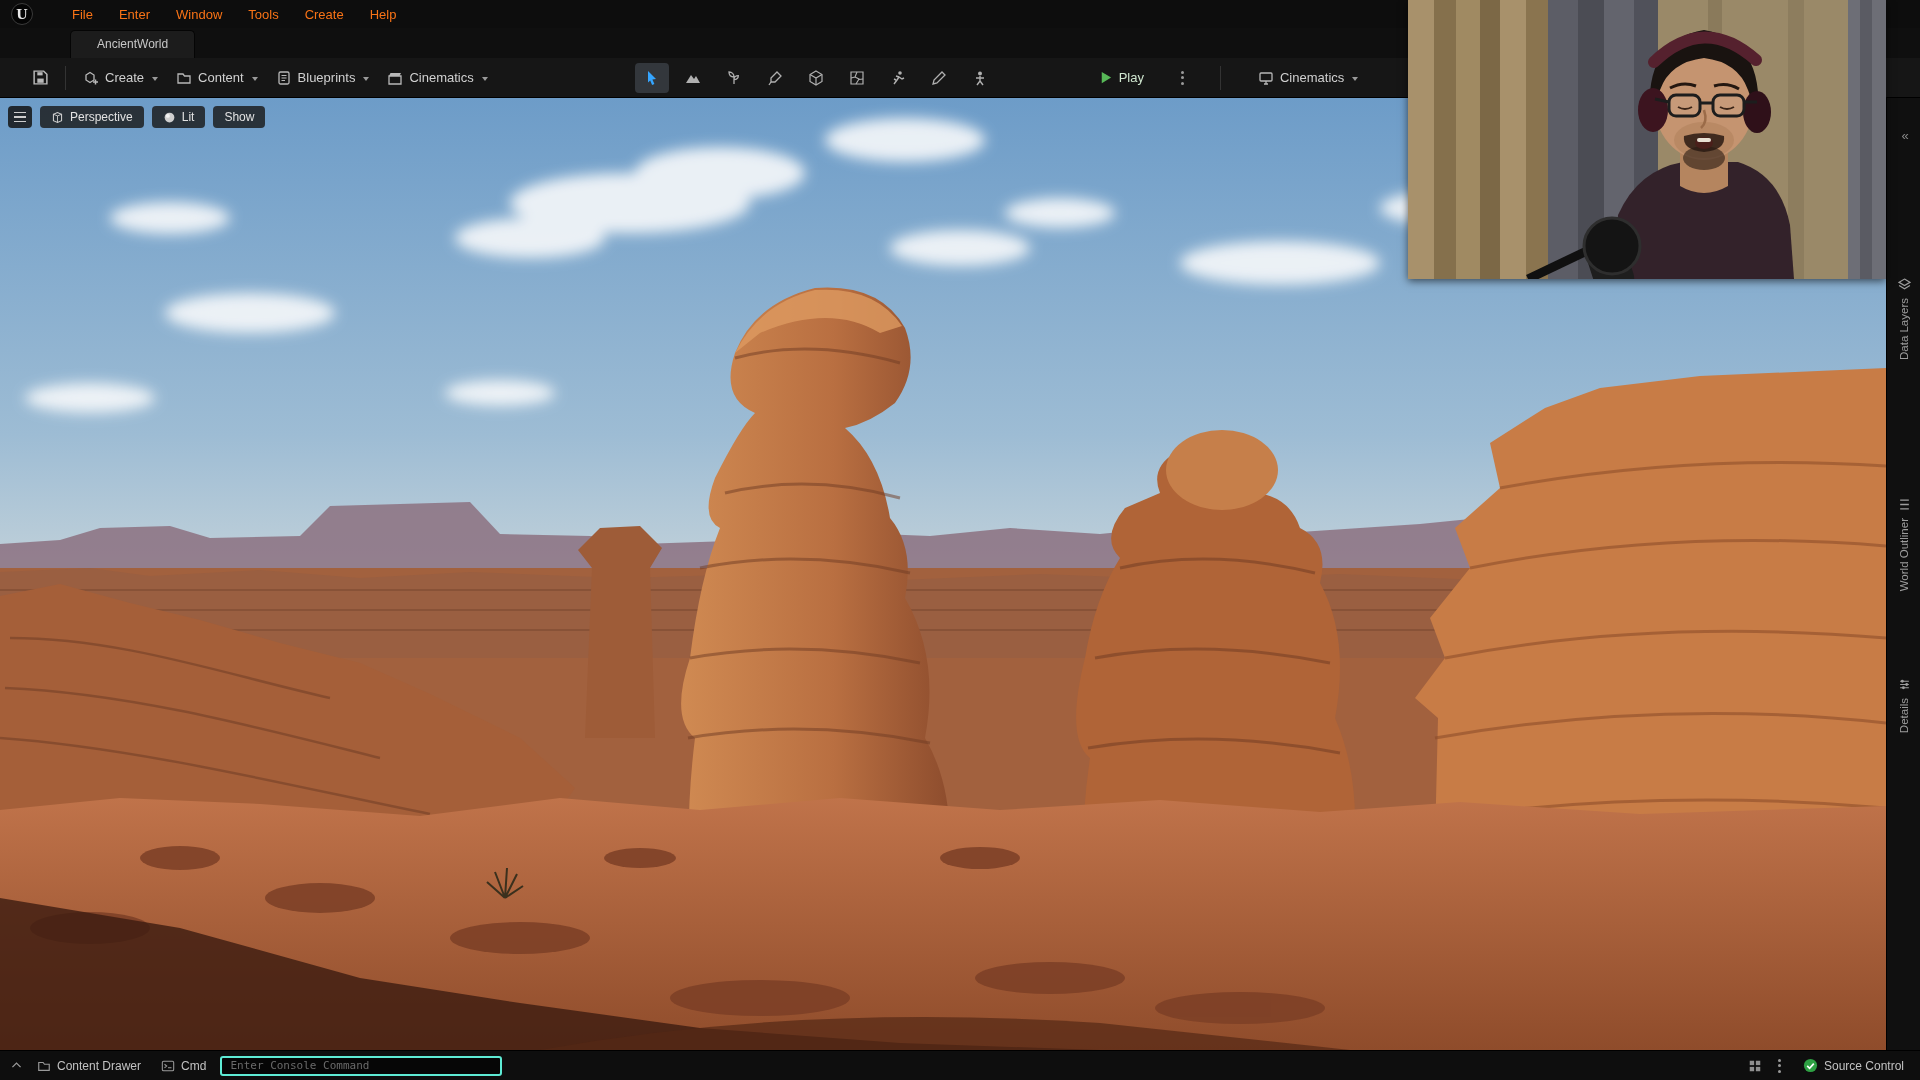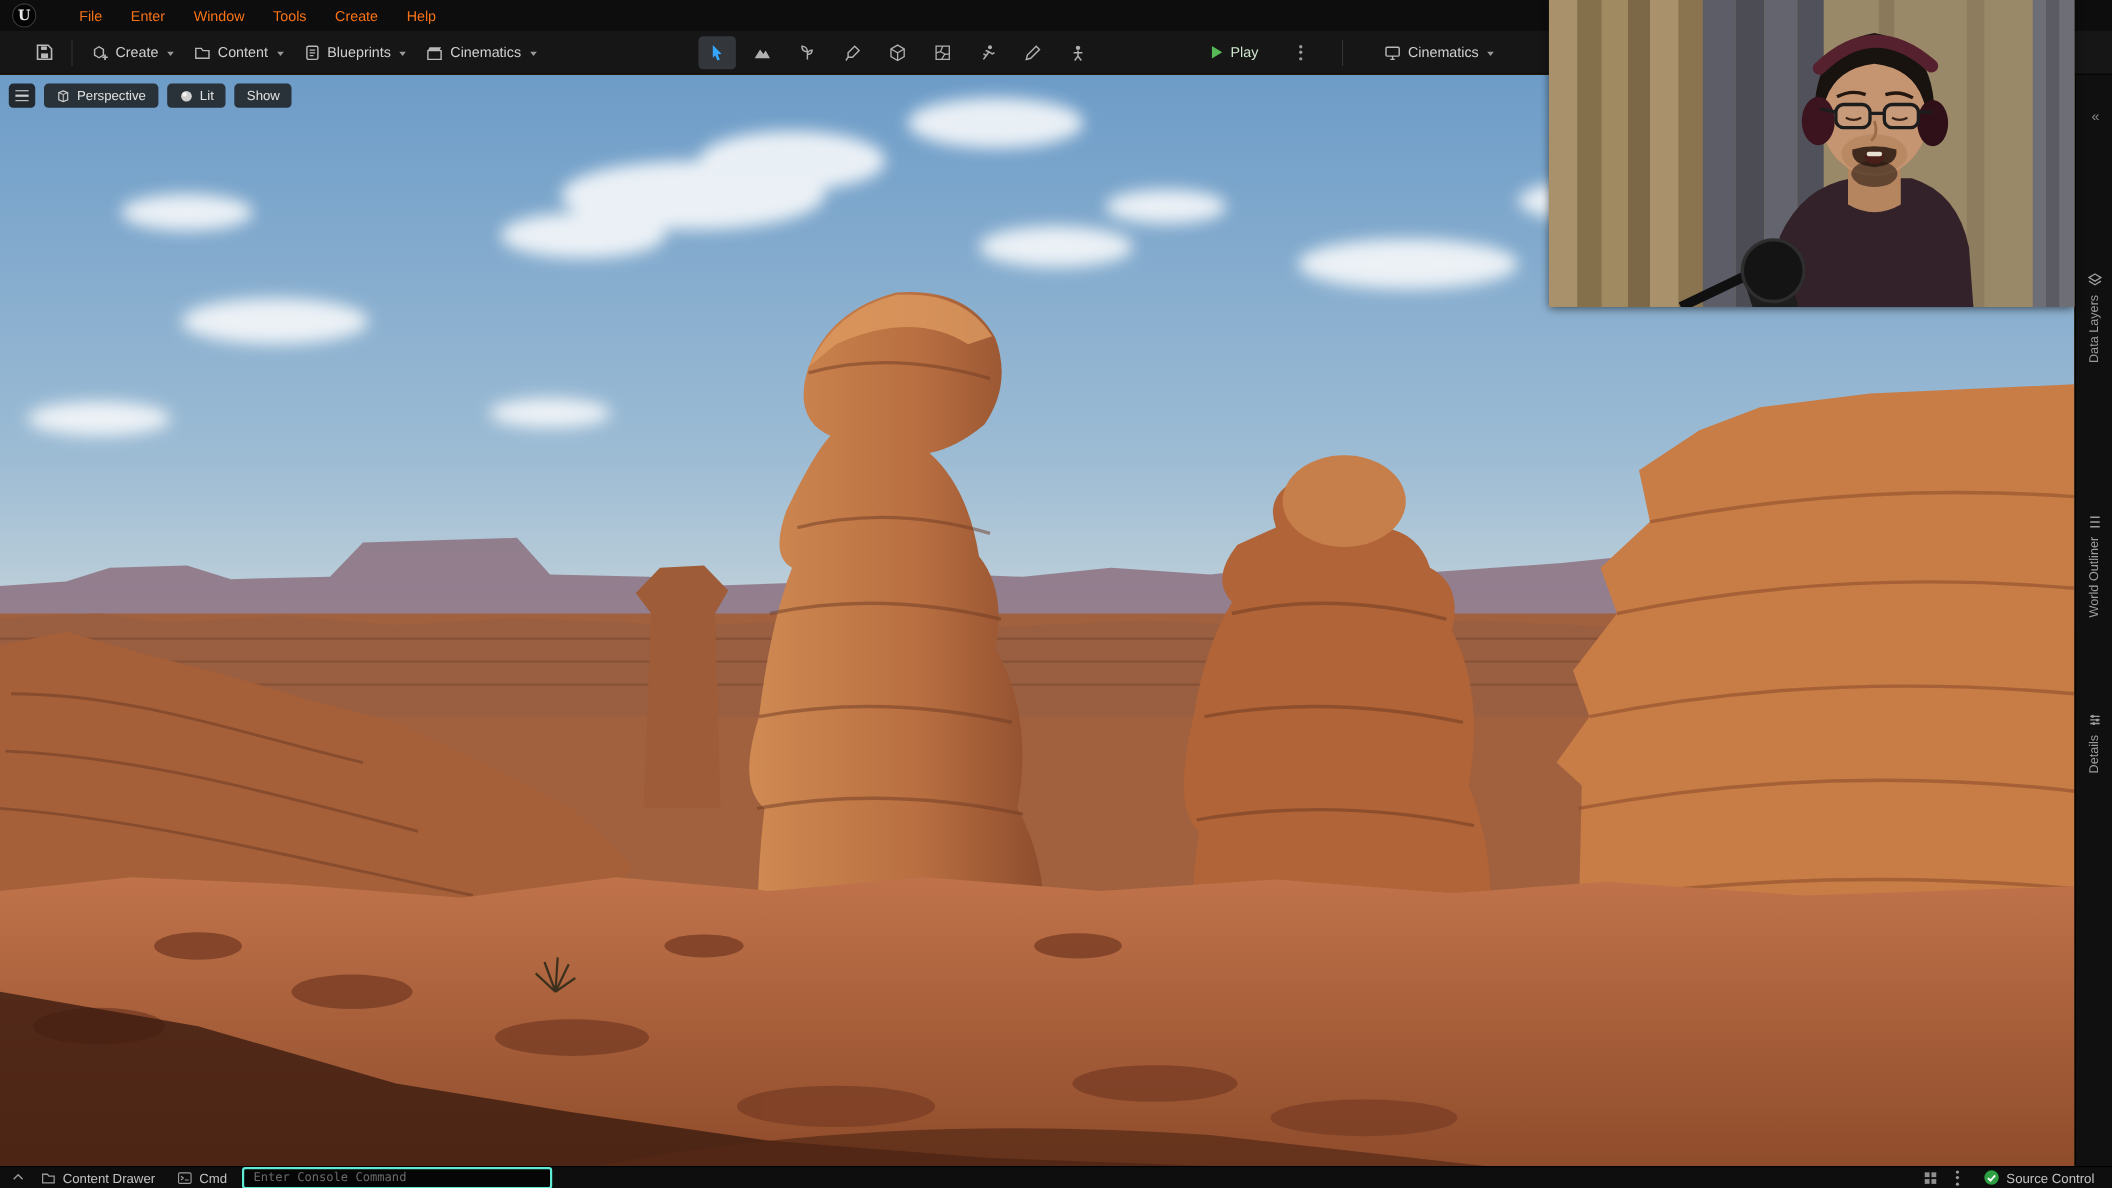--- a/index.html
+++ b/index.html
@@ -30,36 +30,36 @@
   .mode-tile.active { background:#33373c; }
   .play-cluster { display:flex; align-items:center; margin-left:92px; gap:20px; }
   .play-label { color:#cfe6cf; }
   .dots-v { display:flex; flex-direction:column; gap:2.5px; padding:6px 8px; }
   .dots-v i { width:3px; height:3px; border-radius:50%; background:#9a9a9a; }
 
   svg.ic { display:block; }
 
   
   .main { flex:1 1 auto; display:flex; min-height:0; }
-  .viewport { position:relative; flex:1 1 auto; background:#a16207; overflow:hidden; }
+  .viewport { position:relative; flex:1 1 auto; background:#0369a1; overflow:hidden; }
   .scene { position:absolute; inset:0; width:100%; height:100%; }
   .vp-toolbar { position:absolute; top:8px; left:8px; display:flex; align-items:center; gap:8px; z-index:5; }
   .vp-burger { width:24px; height:22px; background:rgba(20,20,20,.85); border-radius:4px; display:flex; flex-direction:column; gap:3px; align-items:center; justify-content:center; }
   .vp-burger i { width:12px; height:1.6px; background:#cdcdcd; }
   .vp-pill { height:22px; background:rgba(26,26,26,.82); border-radius:4px; color:#e2e2e2; font-size:12px;
              display:flex; align-items:center; gap:6px; padding:0 11px; }
 
   
   .right-strip { flex:0 0 34px; background:#101010; border-left:1px solid #000; position:relative; }
   .collapse-ic { position:absolute; top:30px; left:0; width:34px; text-align:center; color:#8a8a8a; font-size:13px; letter-spacing:-2px; }
   .vtab { position:absolute; left:0; width:34px; display:flex; flex-direction:column; align-items:center; gap:7px; cursor:default; }
   .vtab .vlabel { writing-mode:vertical-rl; transform:rotate(180deg); color:#9d9d9d; font-size:11.5px; white-space:nowrap; }
 
   
-  .statusbar { height:20px; background:#0e0e0e; border-top:1px solid #000; display:flex; align-items:center; flex:0 0 auto; padding:0 10px; gap:8px; }
+  .statusbar { height:30px; background:#0e0e0e; border-top:1px solid #000; display:flex; align-items:center; flex:0 0 auto; padding:0 10px; gap:8px; }
   .sb-item { display:flex; align-items:center; gap:6px; color:#c2c2c2; font-size:12px; padding:3px 6px; border-radius:3px; cursor:default; }
   .console-input { width:282px; height:20px; background:#060606; border:2px solid #5eead4; border-radius:3px;
                    color:#bdbdbd; font-size:11px; font-family:"DejaVu Sans Mono", monospace; padding:0 8px; outline:none; }
   .console-input::placeholder { color:#6a6a6a; }
   .sb-spacer { flex:1 1 auto; }
 
   
   .webcam { position:absolute; left:1408px; top:0; width:478px; height:279px; z-index:50; box-shadow:0 2px 8px rgba(0,0,0,.6); }
   .webcam svg { display:block; width:100%; height:100%; }
 </style>
@@ -71,20 +71,23 @@
   <div class="menubar">
     <div class="ue-logo">U</div>
     <div class="menu-item">File</div>
     <div class="menu-item">Enter</div>
     <div class="menu-item">Window</div>
     <div class="menu-item">Tools</div>
     <div class="menu-item">Create</div>
     <div class="menu-item">Help</div>
   </div>
 
+  <div class="tabrow">
+    <div class="level-tab">AncientWorld</div>
+  </div>
 
   <div class="toolbar">
     <div class="tb-btn tb-icon-btn">
       <svg class="ic" width="17" height="17" viewBox="0 0 16 16">
         <path d="M2 2h9l3 3v9H2z" fill="none" stroke="#b8b8b8" stroke-width="1.4"></path>
         <rect x="5" y="9" width="6" height="4" fill="#b8b8b8"></rect>
           <rect x="5" y="3" width="5" height="3" fill="#b8b8b8"></rect>
       </svg>
     </div>
     <div class="tb-sep"></div>

